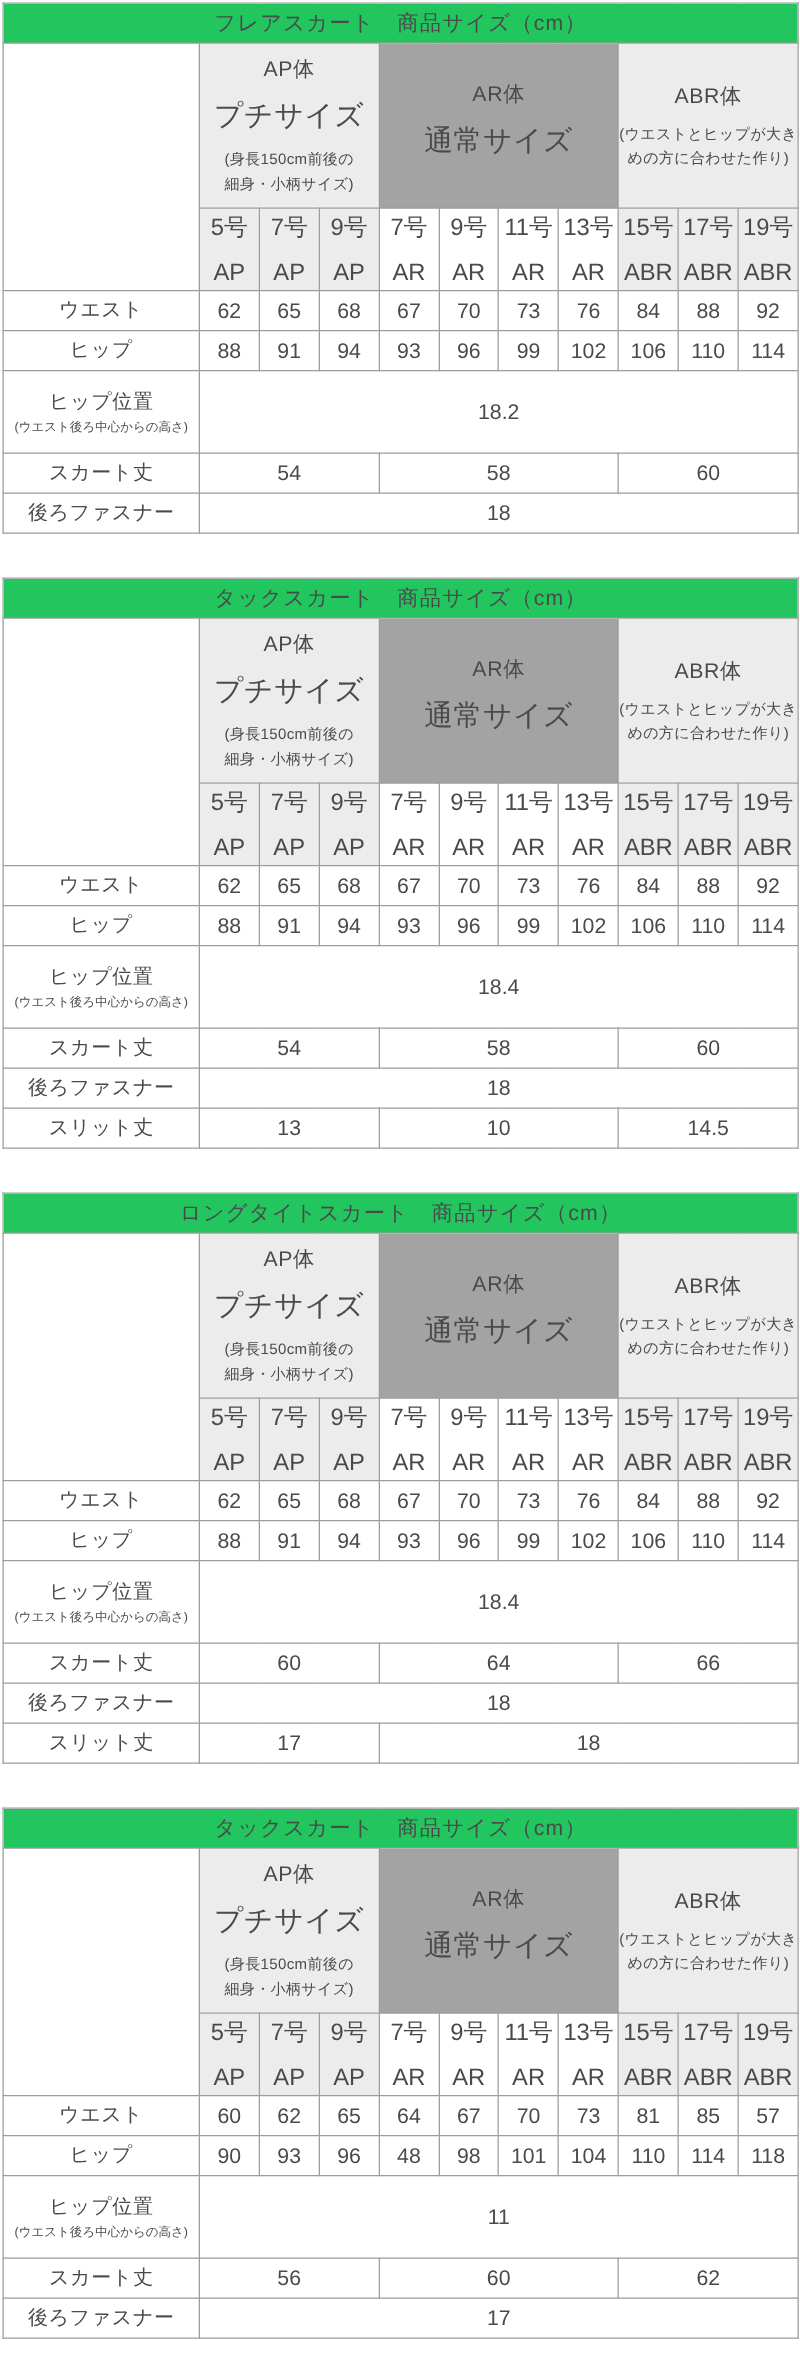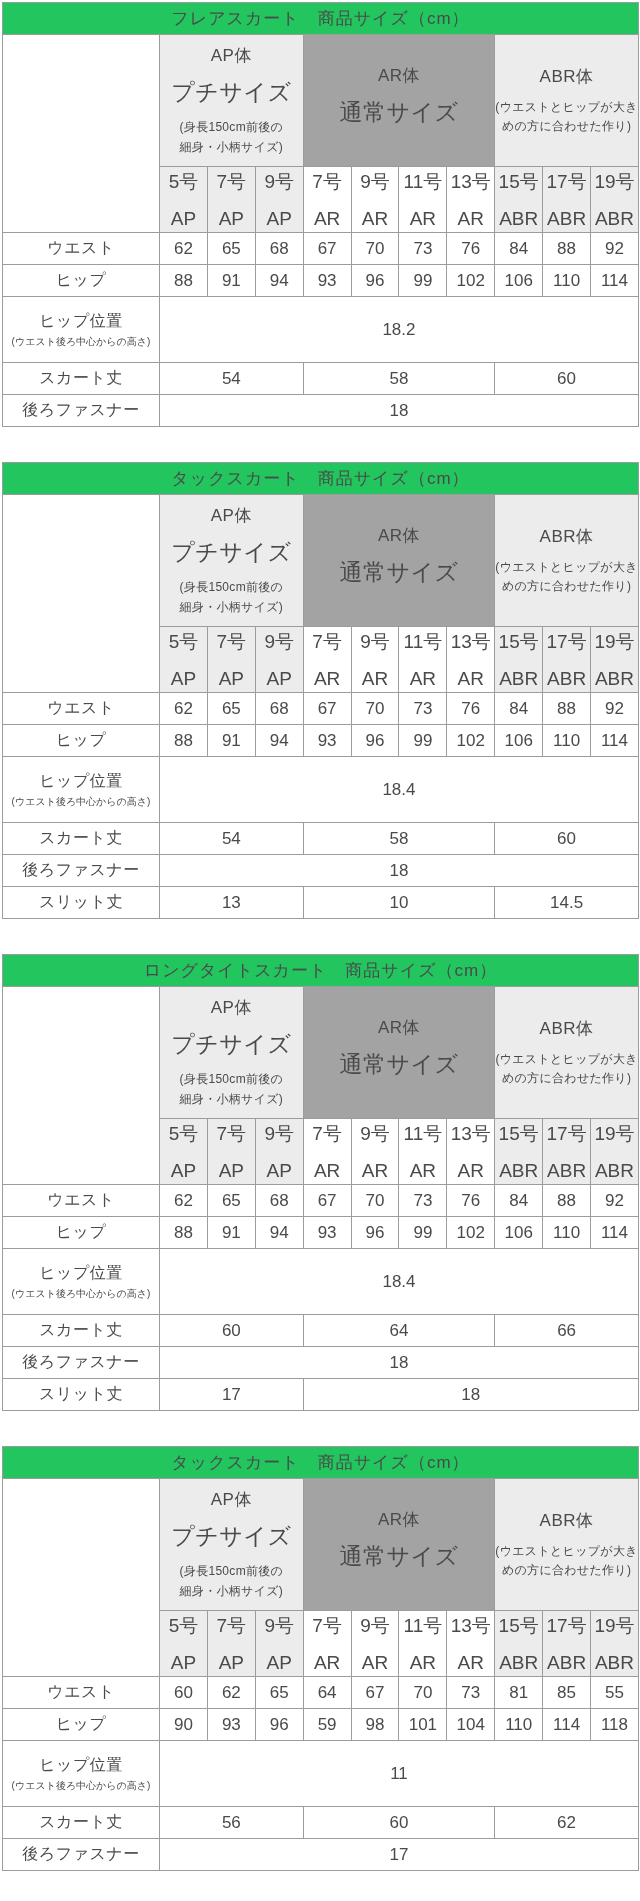--- a/index.html
+++ b/index.html
@@ -565,30 +565,30 @@
           </td>
           <td class="value-cell">60</td>
           <td class="value-cell">62</td>
           <td class="value-cell">65</td>
           <td class="value-cell">64</td>
           <td class="value-cell">67</td>
           <td class="value-cell">70</td>
           <td class="value-cell">73</td>
           <td class="value-cell">81</td>
           <td class="value-cell">85</td>
-          <td class="value-cell">55</td>
+          <td class="value-cell">57</td>
         </tr>
         <tr class="data-row">
           <td class="label-cell">
             <div class="row-label-main">ヒップ</div>
           </td>
           <td class="value-cell">90</td>
           <td class="value-cell">93</td>
           <td class="value-cell">96</td>
-          <td class="value-cell">59</td>
+          <td class="value-cell">48</td>
           <td class="value-cell">98</td>
           <td class="value-cell">101</td>
           <td class="value-cell">104</td>
           <td class="value-cell">110</td>
           <td class="value-cell">114</td>
           <td class="value-cell">118</td>
         </tr>
         <tr class="data-row tall">
           <td class="label-cell">
             <div class="row-label-main">ヒップ位置</div>

